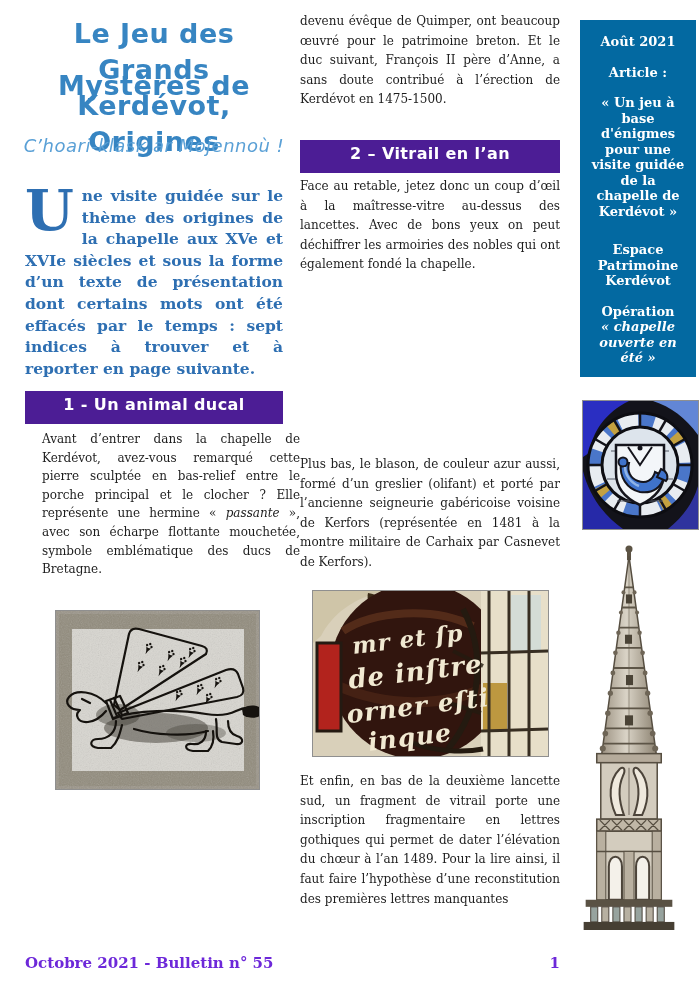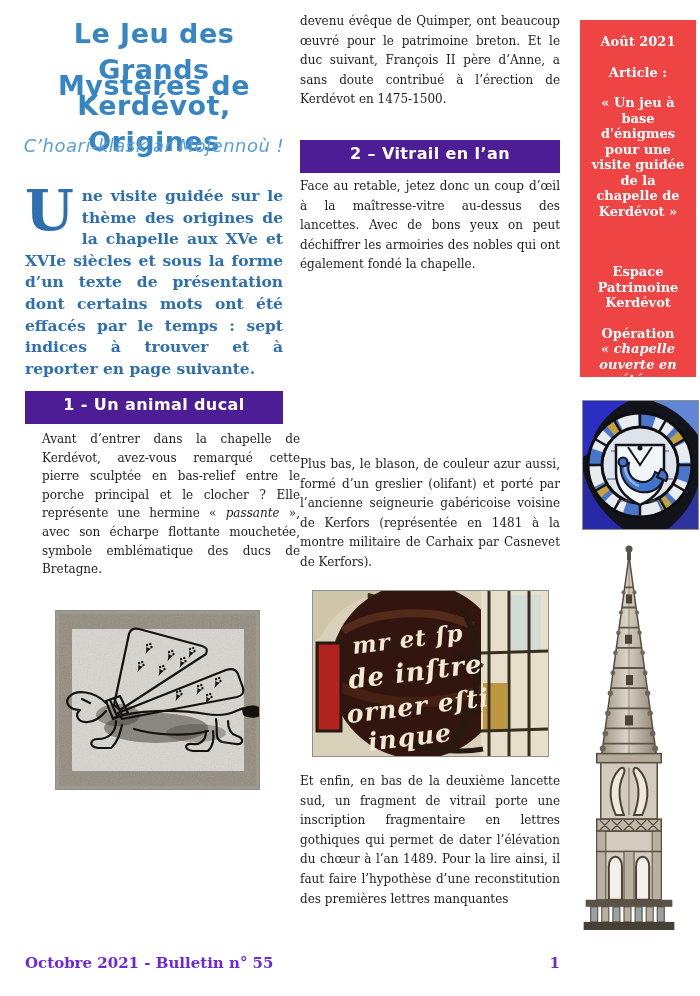--- a/index.html
+++ b/index.html
@@ -17,25 +17,25 @@
   .dropcap{float:left;font-size:56px;line-height:46px;padding:2px 8px 0 0;color:#2e6fb2;
            font-weight:bold;}
   .bar{background:#4c1d95;color:#fff;font-family:"DejaVu Sans",sans-serif;font-weight:bold;
        font-size:16px;height:33px;line-height:27px;text-align:center;letter-spacing:.4px;}
   .body-par{font-size:12px;text-align:justify;hyphens:auto;-webkit-hyphens:auto;color:#1d1d1d;}
   .lh-left{line-height:18.6px;}
   .lh-mid{line-height:19.6px;}
   .it{font-style:italic;}
 
   
-  .sidebar{left:580px;top:20px;width:116px;height:357px;background:#ef4444;color:#fff;
+  .sidebar{left:580px;top:20px;width:116px;height:357px;background:#0369a1;color:#fff;
            font-weight:bold;font-size:13px;line-height:15.5px;text-align:center;
            box-sizing:border-box;padding:14px 8px 10px 8px;display:flex;
            flex-direction:column;gap:15px;}
-  .sidebar .grp-space{margin-top:30px;}
+  .sidebar .grp-space{margin-top:8px;}
 
   
   .photo{border:1px solid #8f8f8f;display:block;}
 
   
   .footer-text{font-weight:bold;color:#6d28d9;font-size:15px;}
 </style>
 </head>
 <body>
 

